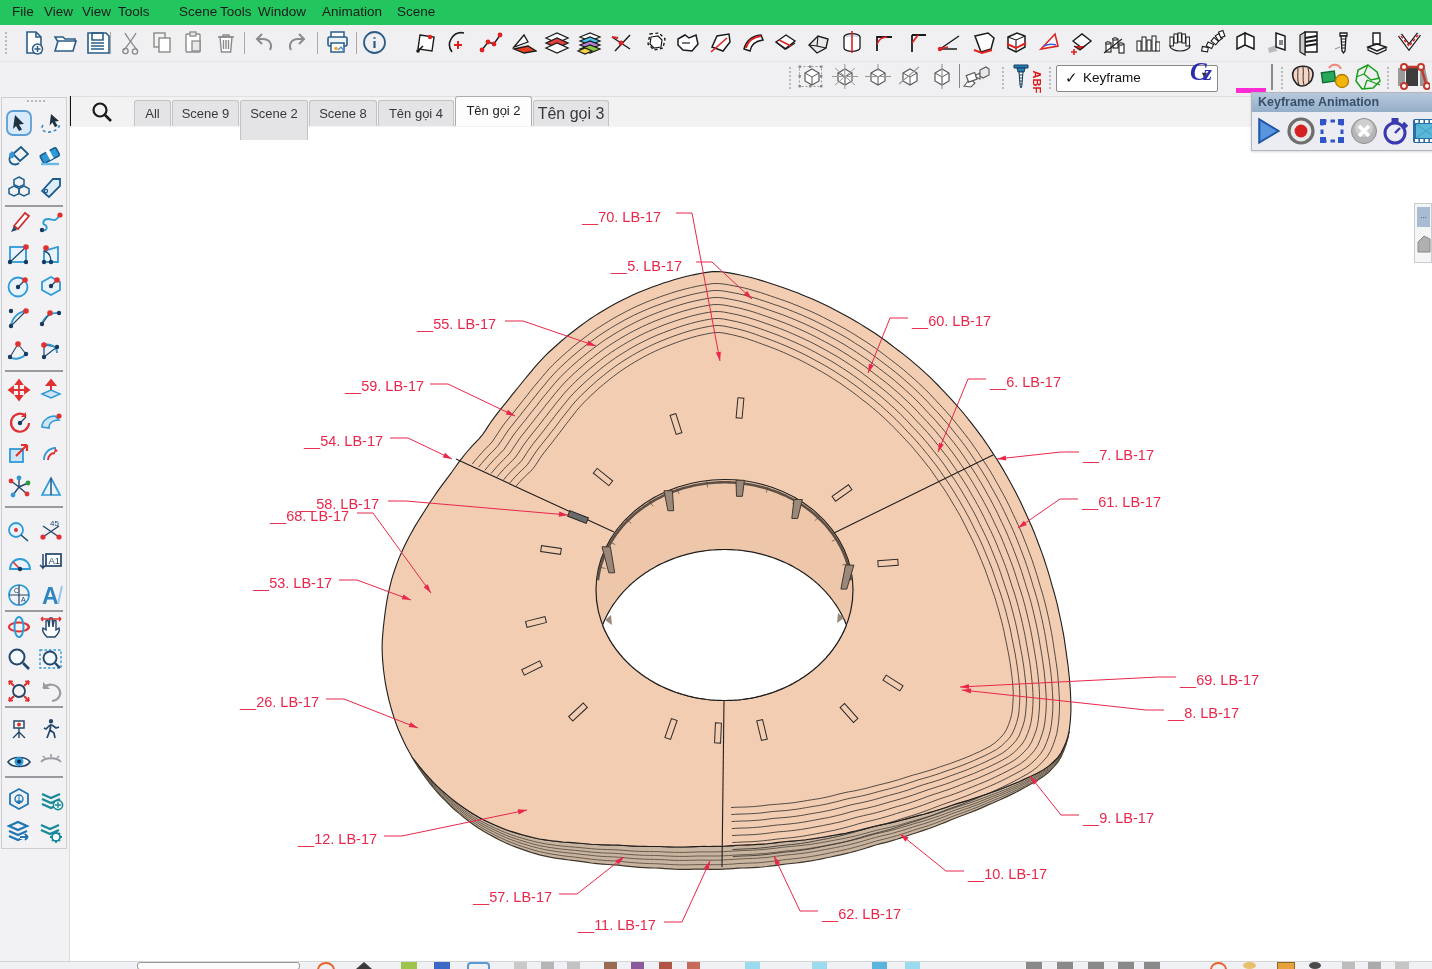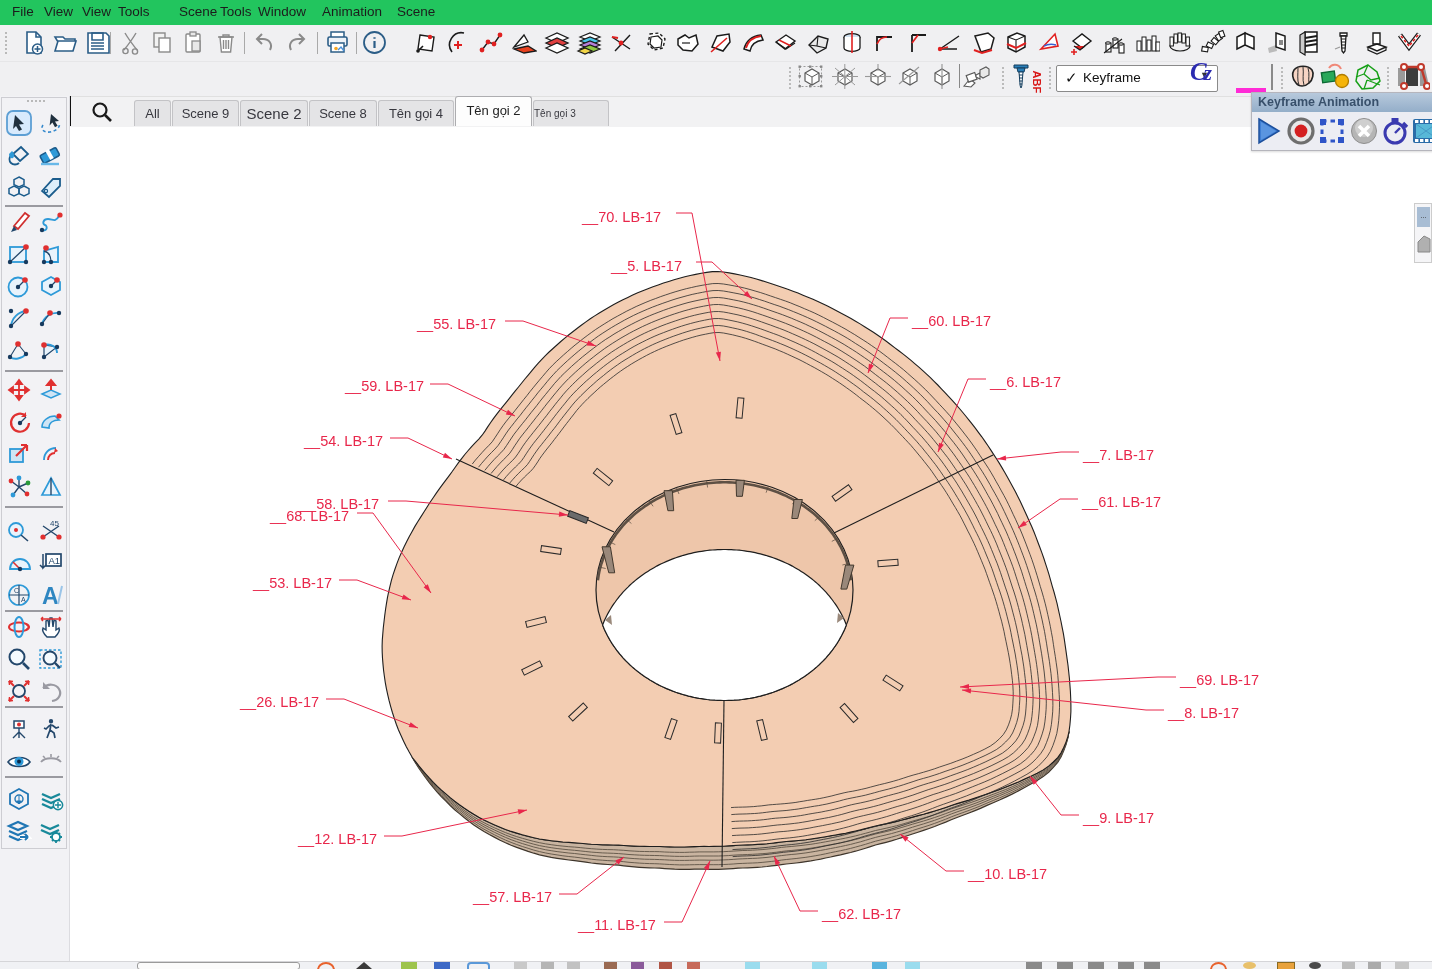--- a/index.html
+++ b/index.html
@@ -496,24 +496,24 @@
       <circle cx="31" cy="24" r="3" fill="#fff" stroke="#c0392b" stroke-width="2"></circle>
     </svg>
     <div style="position:absolute;left:70px;top:96px;width:1362px;height:30px;background:#f2f2f3;border-top:1px solid #e0e0e0"></div>
     <div style="position:absolute;left:69px;top:96px;width:2px;height:30px;background:#111"></div>
     <svg style="position:absolute;left:90px;top:100px;" width="26" height="26" viewBox="0 0 26 26">
       <circle cx="10" cy="10" r="6.5" fill="none" stroke="#1a1a1a" stroke-width="2.2"></circle>
       <path d="M15 15l6 6" stroke="#1a1a1a" stroke-width="2.6"></path>
     </svg>
     <div style="position:absolute;left:134px;top:100px;width:37px;height:26px;background:#e4e4e6;border:1px solid #c3c3c6;border-bottom:none;border-radius:3px 3px 0 0;box-sizing:border-box;font-size:13px;color:#38383f;text-align:center;line-height:25px">All</div>
     <div style="position:absolute;left:172px;top:100px;width:67px;height:26px;background:#e4e4e6;border:1px solid #c3c3c6;border-bottom:none;border-radius:3px 3px 0 0;box-sizing:border-box;font-size:13px;color:#38383f;text-align:center;line-height:25px">Scene 9</div>
-    <div style="position:absolute;left:240px;top:100px;width:68px;height:26px;background:#e4e4e6;border:1px solid #c3c3c6;border-bottom:none;border-radius:3px 3px 0 0;box-sizing:border-box;font-size:15px;color:#38383f;text-align:center;line-height:25px">Scene 2</div>
+    <div style="position:absolute;left:240px;top:100px;width:68px;height:40px;background:#e4e4e6;border:1px solid #c3c3c6;border-bottom:none;border-radius:3px 3px 0 0;box-sizing:border-box;font-size:13px;color:#38383f;text-align:center;line-height:25px">Scene 2</div>
     <div style="position:absolute;left:309px;top:100px;width:68px;height:26px;background:#e4e4e6;border:1px solid #c3c3c6;border-bottom:none;border-radius:3px 3px 0 0;box-sizing:border-box;font-size:13px;color:#38383f;text-align:center;line-height:25px">Scene 8</div>
     <div style="position:absolute;left:378px;top:100px;width:76px;height:26px;background:#e4e4e6;border:1px solid #c3c3c6;border-bottom:none;border-radius:3px 3px 0 0;box-sizing:border-box;font-size:13px;color:#38383f;text-align:center;line-height:25px">Tên gọi 4</div>
-    <div style="position:absolute;left:533px;top:100px;width:76px;height:26px;background:#e4e4e6;border:1px solid #c3c3c6;border-bottom:none;border-radius:3px 3px 0 0;box-sizing:border-box;font-size:10px;color:#38383f;line-height:25px">Tên gọi 3</div>
+    <div style="position:absolute;left:533px;top:100px;width:76px;height:26px;background:#e4e4e6;border:1px solid #c3c3c6;border-bottom:none;border-radius:3px 3px 0 0;box-sizing:border-box;font-size:16px;color:#38383f;text-align:center;line-height:25px">Tên gọi 3</div>
     <div style="position:absolute;left:455px;top:96px;width:77px;height:30px;background:#fdfdfd;border:1px solid #adadb0;border-bottom:none;border-radius:3px 3px 0 0;box-sizing:border-box;font-size:13px;color:#222;text-align:center;line-height:27px;z-index:3">Tên gọi 2</div>
     <div style="position:absolute;left:0;top:96px;width:69px;height:865px;background:#f2f2f5;border-right:1px solid #dcdce0"></div>
     <div style="position:absolute;left:1px;top:97px;width:66px;height:752px;border:1px solid #cdcdd2;background:#f2f2f5;box-sizing:border-box"></div>
     <div style="position:absolute;left:26px;top:99px;width:20px;height:4px;background-image:radial-gradient(#b9b9b9 1px,transparent 1.2px);background-size:4px 4px"></div>
     <div style="position:absolute;left:5px;top:205px;width:58px;height:2px;background:#9a9aa0"></div>
     <div style="position:absolute;left:5px;top:370px;width:58px;height:2px;background:#9a9aa0"></div>
     <div style="position:absolute;left:5px;top:506px;width:58px;height:2px;background:#9a9aa0"></div>
     <div style="position:absolute;left:5px;top:610px;width:58px;height:2px;background:#9a9aa0"></div>
     <div style="position:absolute;left:5px;top:706px;width:58px;height:2px;background:#9a9aa0"></div>
     <div style="position:absolute;left:5px;top:776px;width:58px;height:2px;background:#9a9aa0"></div>

